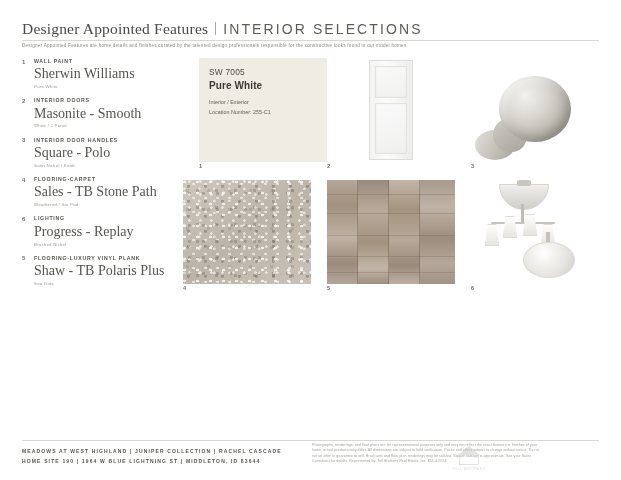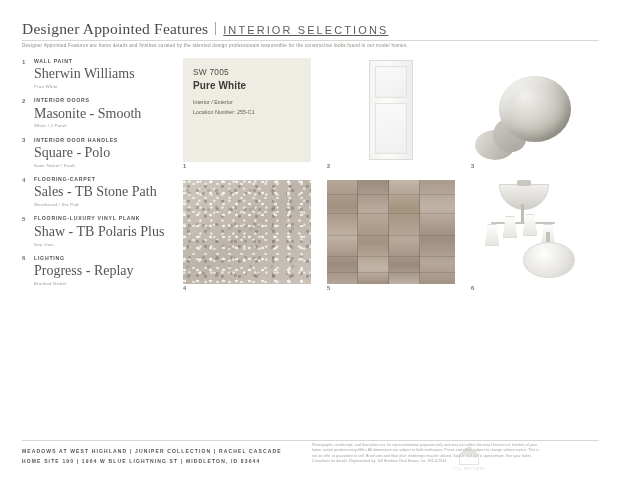--- a/index.html
+++ b/index.html
@@ -42,24 +42,23 @@
   .title-divider {
     display: inline-block;
     width: 1px;
     height: 13px;
     background: #a9a9a3;
     position: relative;
     top: 1px;
   }
   .title-sub {
     font-family: "Liberation Sans", sans-serif;
-    font-size: 11px;
+    font-size: 14px;
     letter-spacing: 2.1px;
     color: #5c5c57;
-    text-decoration: underline;
   }
   .header-rule {
     position: absolute;
     left: 22px;
     top: 40px;
     width: 577px;
     height: 1px;
     background: #d8d8d2;
   }
   .subtitle {
@@ -137,21 +136,21 @@
   }
   .cell .cell-num {
     position: absolute;
     left: 0;
     bottom: -1px;
     font-size: 5.6px;
     color: #6f6f69;
     font-weight: bold;
   }
 
-  .c1 { left: 0px;   top: 0px; }
+  .c1 { left: 16px;   top: 0px; }
   .c2 { left: 144px; top: 0px; }
   .c3 { left: 288px; top: 0px; }
   .c4 { left: 0px;   top: 122px; }
   .c5 { left: 144px; top: 122px; }
   .c6 { left: 288px; top: 122px; }
 
   
   .paint-chip {
     width: 100%;
     height: 100%;
@@ -479,31 +478,31 @@
     </div>
 
     <div class="legend-item">
       <span class="legend-num">4</span>
       <div class="legend-cat">FLOORING-CARPET</div>
       <div class="legend-name">Sales - TB Stone Path</div>
       <div class="legend-desc">Weathered / Sto Pad</div>
     </div>
 
     <div class="legend-item">
+      <span class="legend-num">6</span>
+      <div class="legend-cat">LIGHTING</div>
+      <div class="legend-name">Progress - Replay</div>
+      <div class="legend-desc">Brushed Nickel</div>
+    </div>
+
+    <div class="legend-item">
       <span class="legend-num">5</span>
       <div class="legend-cat">FLOORING-LUXURY VINYL PLANK</div>
       <div class="legend-name">Shaw - TB Polaris Plus</div>
       <div class="legend-desc">Sea Oats</div>
-    </div>
-
-    <div class="legend-item">
-      <span class="legend-num">6</span>
-      <div class="legend-cat">LIGHTING</div>
-      <div class="legend-name">Progress - Replay</div>
-      <div class="legend-desc">Brushed Nickel</div>
     </div>
 
   </div>
 
   <div class="grid">
 
     <div class="cell c1">
       <div class="swatch">
         <div class="paint-chip">
           <div class="paint-code">SW 7005</div>

